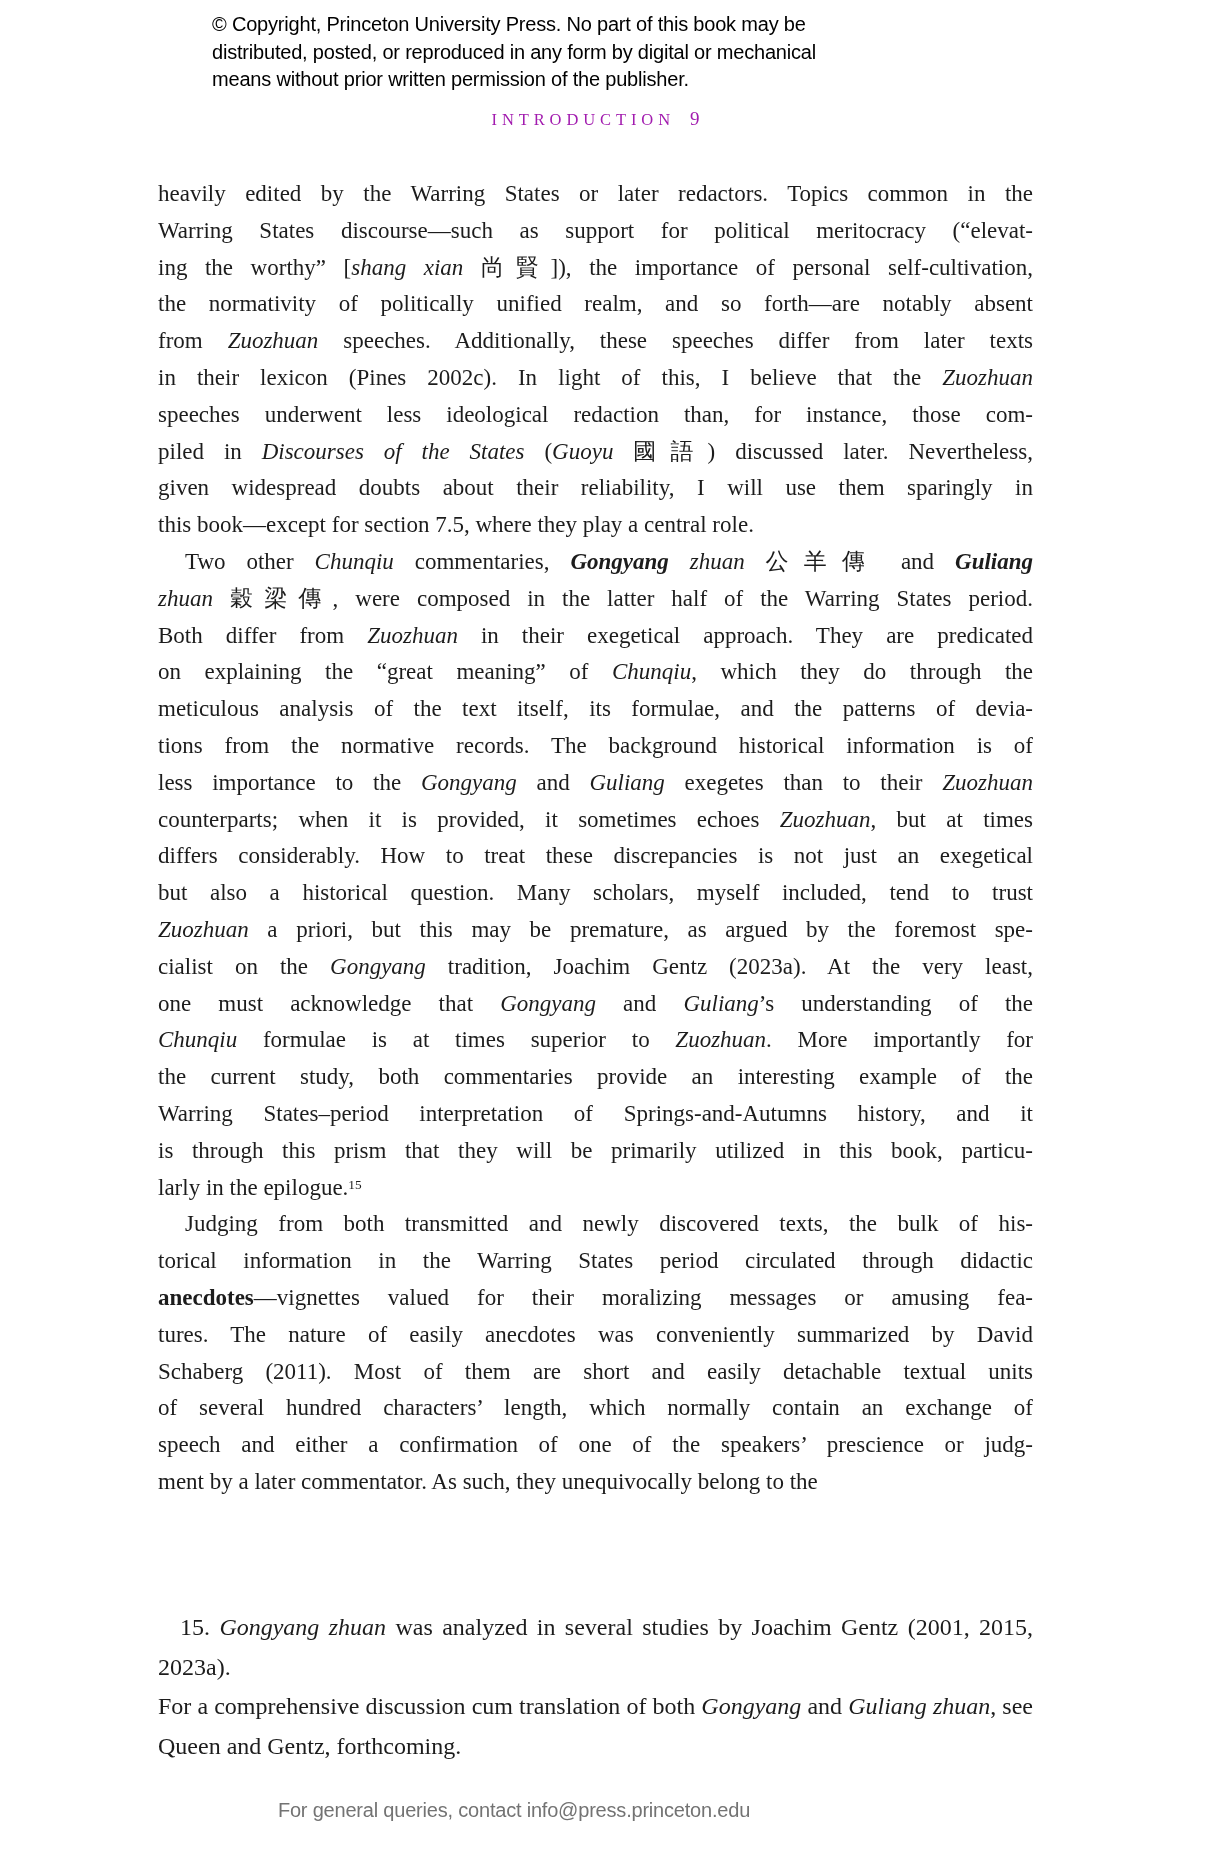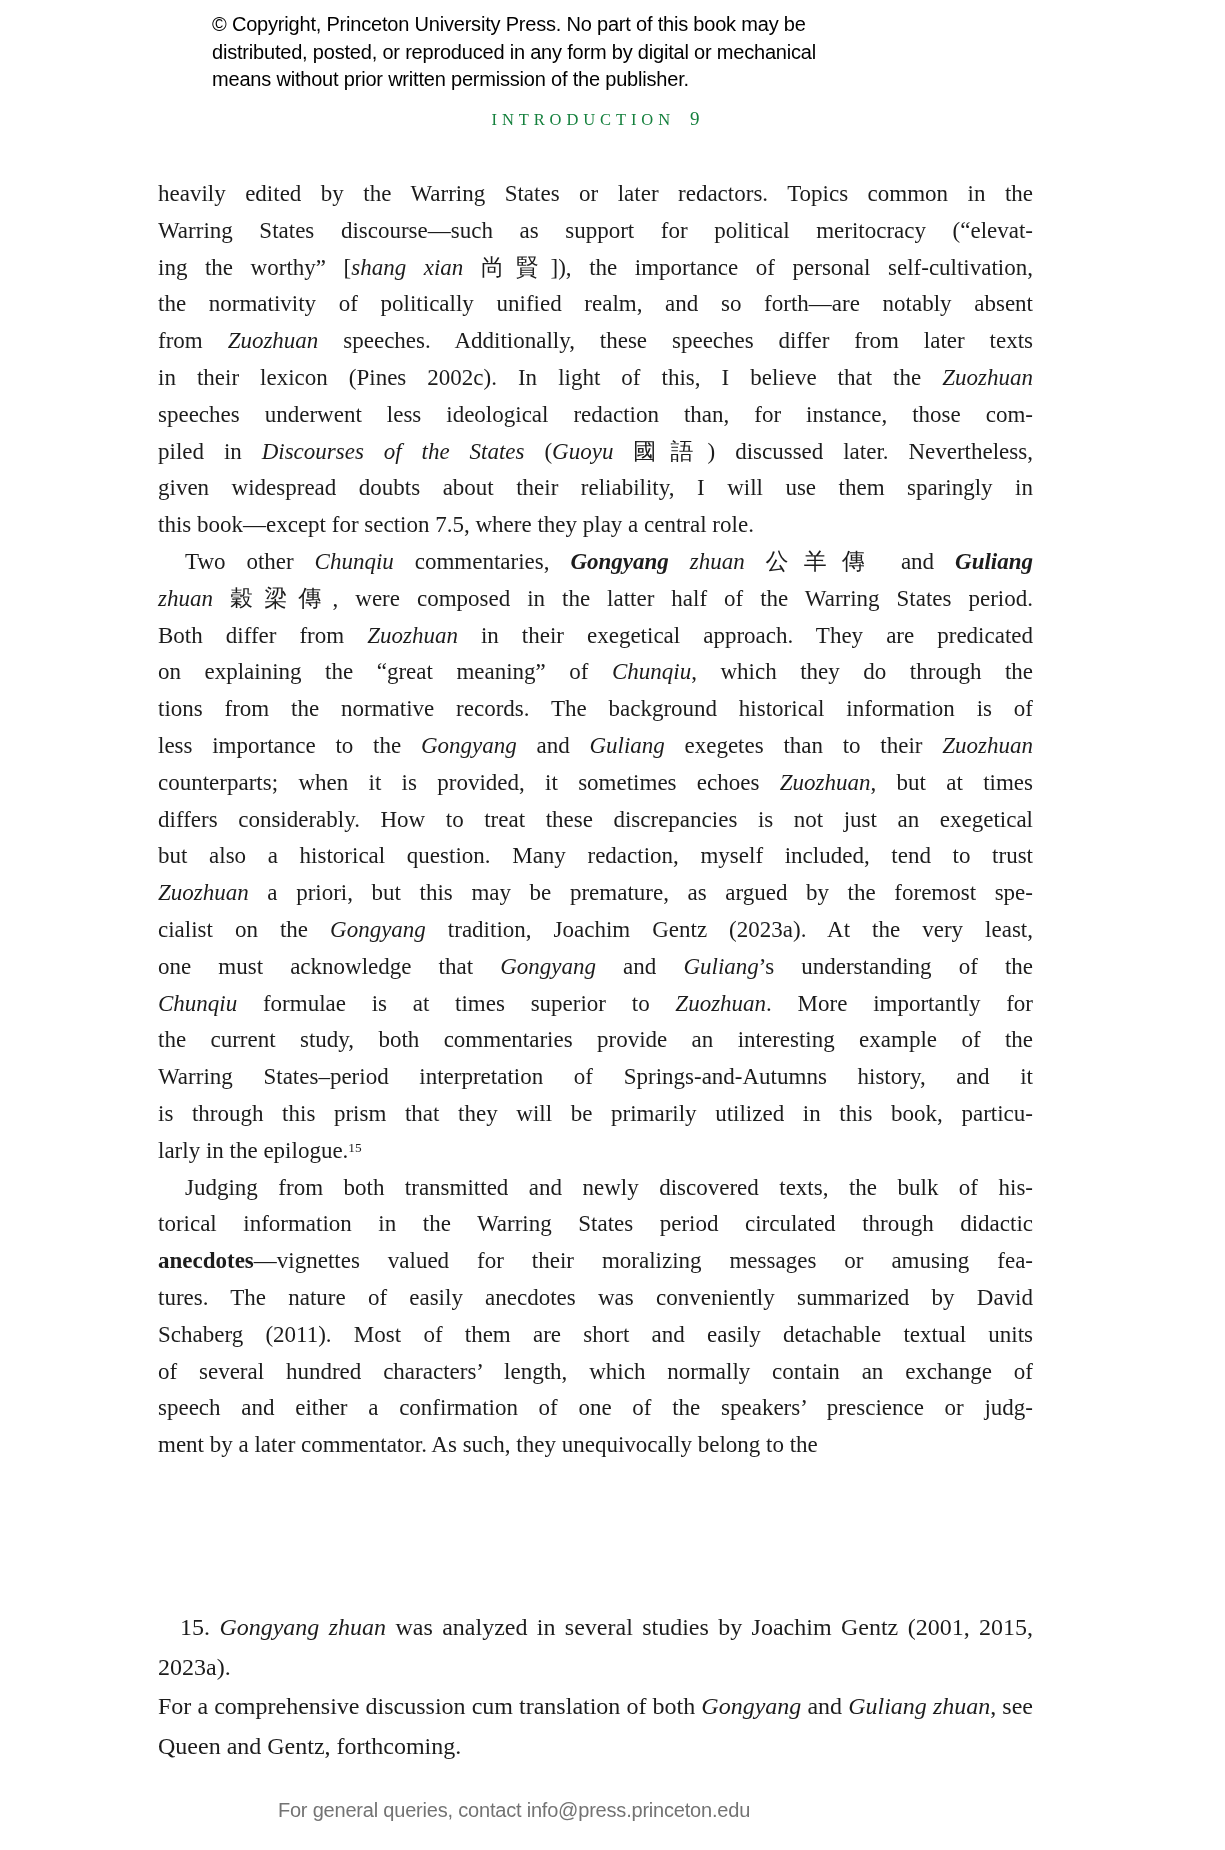--- a/index.html
+++ b/index.html
@@ -20,21 +20,21 @@
     font-size:20px; line-height:27.5px;
     letter-spacing:-0.2px;
     color:#000;
     text-align:left;
   }
   
   .running-head {
     position:absolute; top:108px; left:158px; width:875px;
     text-align:center;
     font-size:16.5px;
-    color:#15803d;
+    color:#a21caf;
   }
   .running-head .rh-title { letter-spacing:4.9px; }
   .running-head .folio { font-size:19px; margin-left:15px; letter-spacing:0; }
   
   .body-text {
     position:absolute; left:158px; top:176px; width:875px;
     font-size:23px; line-height:36.8px;
   }
   .line { text-align:justify; text-align-last:justify; }
   .line.end { text-align-last:left; }
@@ -82,25 +82,26 @@
         <div class="line">speeches underwent less ideological redaction than, for instance, those com-</div>
         <div class="line">piled in <span class="i">Discourses of the States</span> (<span class="i">Guoyu</span> 國語) discussed later. Nevertheless,</div>
         <div class="line">given widespread doubts about their reliability, I will use them sparingly in</div>
         <div class="line end">this book—except for section 7.5, where they play a central role.</div>
       </div>
       <div>
         <div class="line indent">Two other <span class="i">Chunqiu</span> commentaries, <span class="bi">Gongyang</span> <span class="i">zhuan</span> 公羊傳 and <span class="bi">Guliang</span></div>
         <div class="line"><span class="i">zhuan</span> 穀梁傳, were composed in the latter half of the Warring States period.</div>
         <div class="line">Both differ from <span class="i">Zuozhuan</span> in their exegetical approach. They are predicated</div>
         <div class="line">on explaining the “great meaning” of <span class="i">Chunqiu</span>, which they do through the</div>
+        <div class="line">meticulous analysis of the text itself, its formulae, and the patterns of devia-</div>
         <div class="line">tions from the normative records. The background historical information is of</div>
         <div class="line">less importance to the <span class="i">Gongyang</span> and <span class="i">Guliang</span> exegetes than to their <span class="i">Zuozhuan</span></div>
         <div class="line">counterparts; when it is provided, it sometimes echoes <span class="i">Zuozhuan</span>, but at times</div>
         <div class="line">differs considerably. How to treat these discrepancies is not just an exegetical</div>
-        <div class="line">but also a historical question. Many redaction, myself included, tend to trust</div>
+        <div class="line">but also a historical question. Many scholars, myself included, tend to trust</div>
         <div class="line"><span class="i">Zuozhuan</span> a priori, but this may be premature, as argued by the foremost spe-</div>
         <div class="line">cialist on the <span class="i">Gongyang</span> tradition, Joachim Gentz (2023a). At the very least,</div>
         <div class="line">one must acknowledge that <span class="i">Gongyang</span> and <span class="i">Guliang</span>’s understanding of the</div>
         <div class="line"><span class="i">Chunqiu</span> formulae is at times superior to <span class="i">Zuozhuan</span>. More importantly for</div>
         <div class="line">the current study, both commentaries provide an interesting example of the</div>
         <div class="line">Warring States–period interpretation of Springs-and-Autumns history, and it</div>
         <div class="line">is through this prism that they will be primarily utilized in this book, particu-</div>
         <div class="line end">larly in the epilogue.<sup>15</sup></div>
       </div>
       <div>

